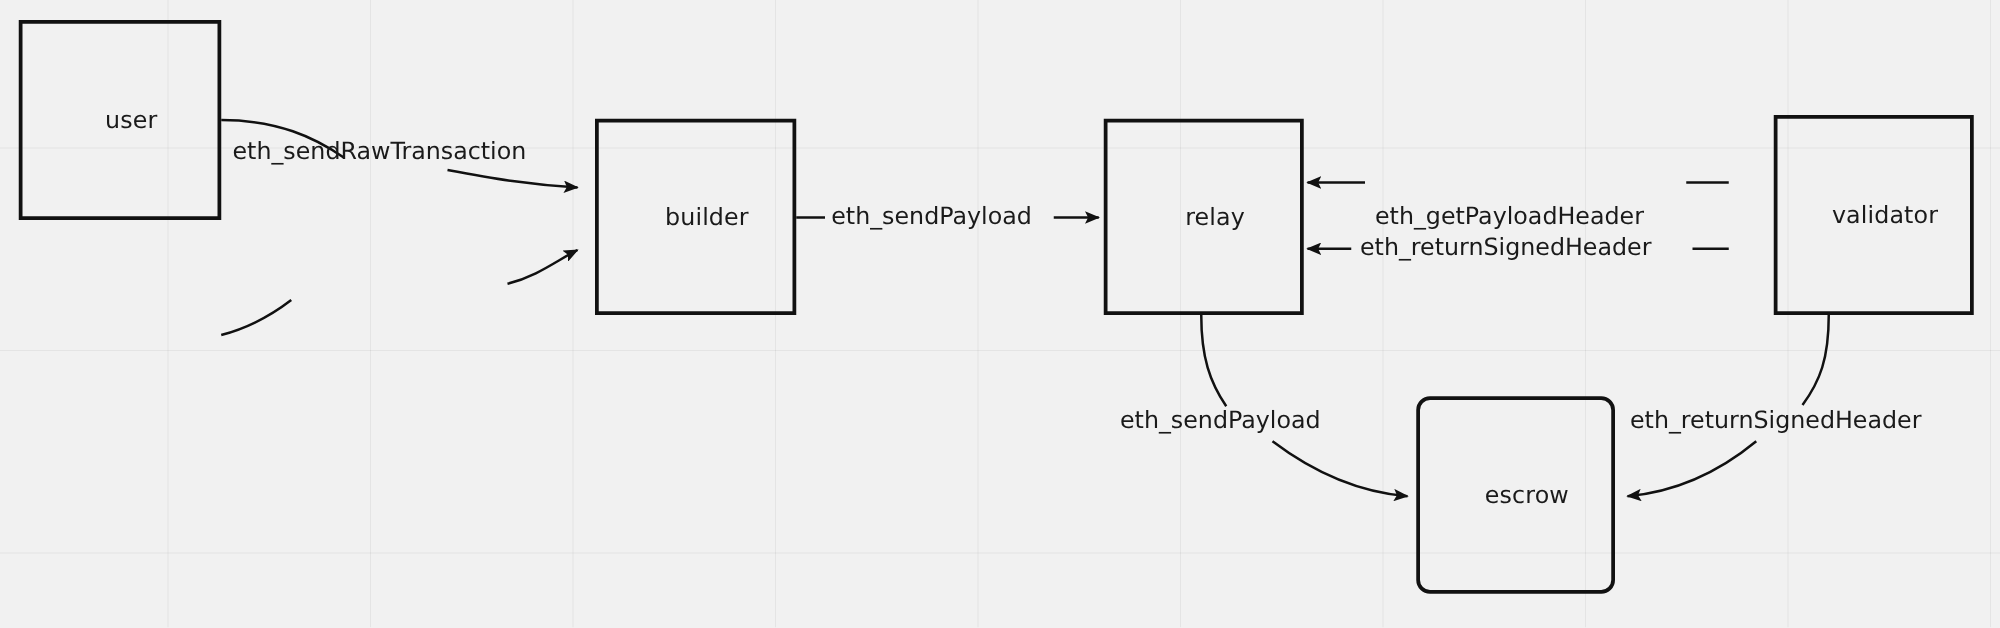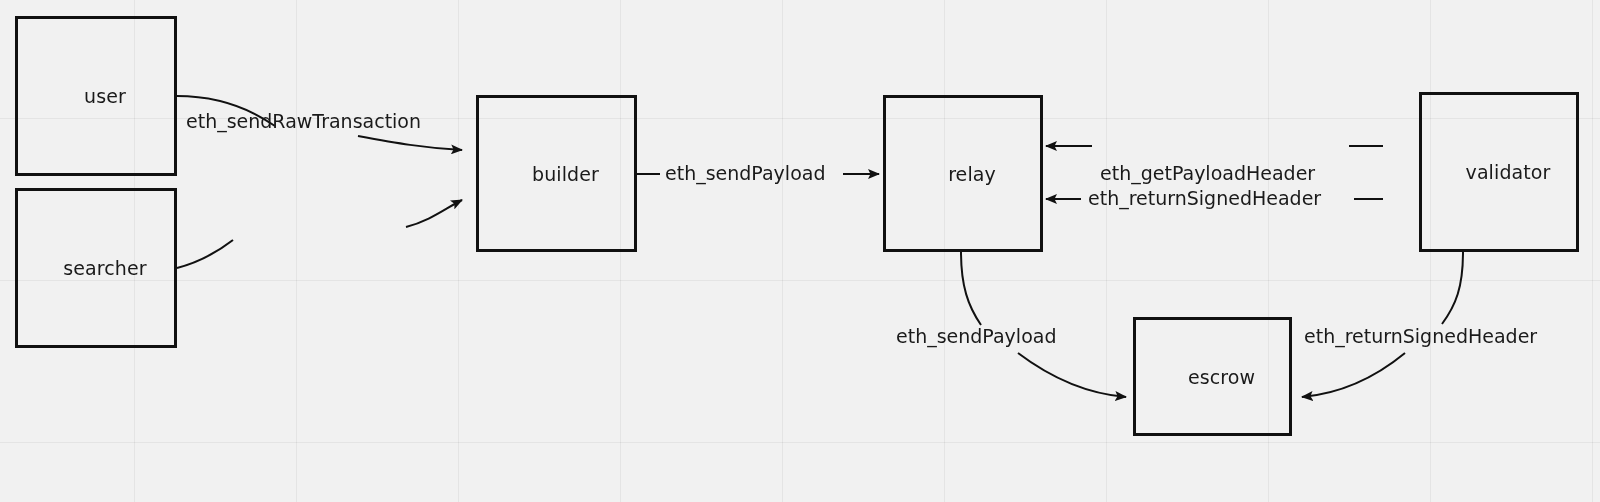--- a/index.html
+++ b/index.html
@@ -90,37 +90,34 @@
     <path class="edge-path" d="M 1018 353 C 1055 381 1090 394 1126 397" marker-end="url(#arrow)"></path>
 
     <path class="edge-path" d="M 1463 252 C 1463 287 1456 305 1442 324"></path>
     <path class="edge-path" d="M 1405 353 C 1371 381 1336 394 1302 397" marker-end="url(#arrow)"></path>
   </svg>
 
   <div class="node" style="left:15px; top:16px; width:162px; height:160px;">
     <span class="node-label">user</span>
   </div>
 
-  <div class="node" style="left:15px; top:188px; width:162px; height:160px;">
-    <span class="node-label">searcher</span>
-  </div>
 
   <div class="node" style="left:883px; top:95px; width:160px; height:157px;">
     <span class="node-label">relay</span>
   </div>
 
   <div class="node" style="left:476px; top:95px; width:161px; height:157px;">
     <span class="node-label">builder</span>
   </div>
 
   <div class="node" style="left:1383px; top:92px; width:160px; height:160px;margin-left:36px;">
     <span class="node-label">validator</span>
   </div>
 
-  <div class="node" style="left:1133px; top:317px; width:159px; height:119px;">
+  <div class="node" style="left:1133px; top:317px; width:159px; height:158px;border-radius:11px;">
     <span class="node-label">escrow</span>
   </div>
 
   <div class="edge-label" style="left:186px; top:110px;text-align:right;">eth_sendRawTransaction</div>
 
 
   <div class="edge-label" style="left:665px; top:162px;">eth_sendPayload</div>
 
   <div class="edge-label" style="left:1100px; top:134px;margin-top:28px;">eth_getPayloadHeader</div>
 

